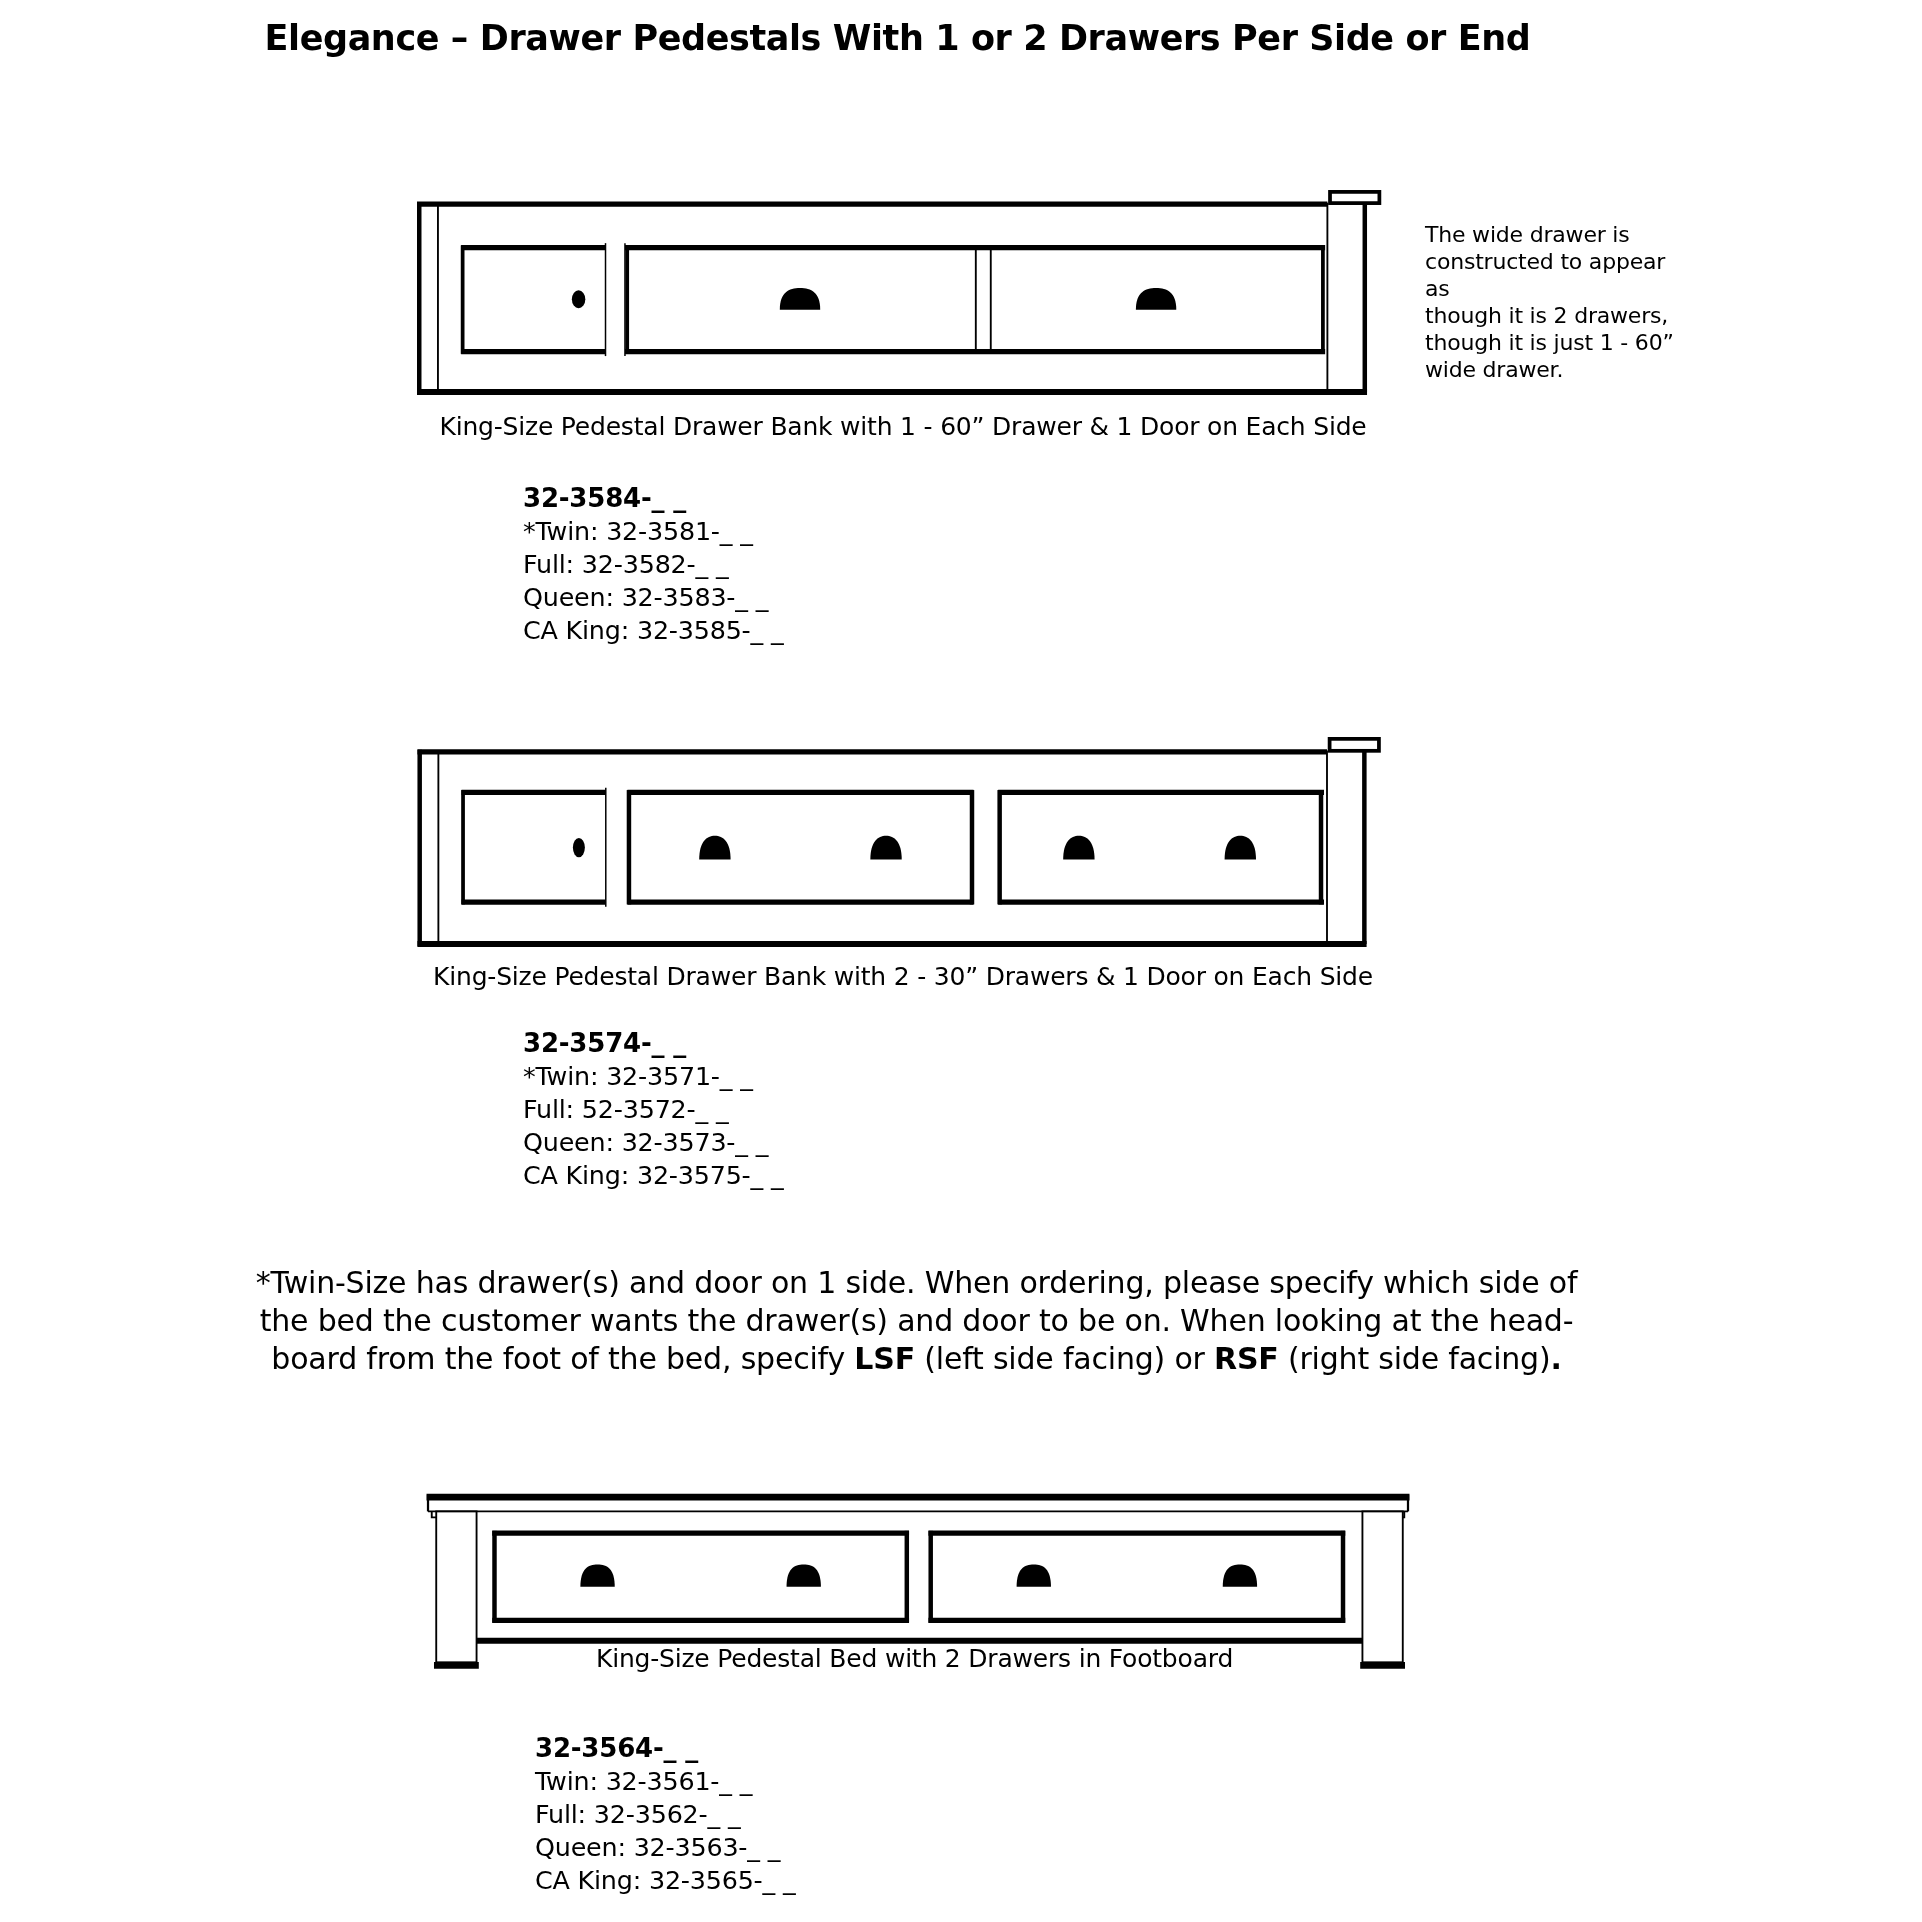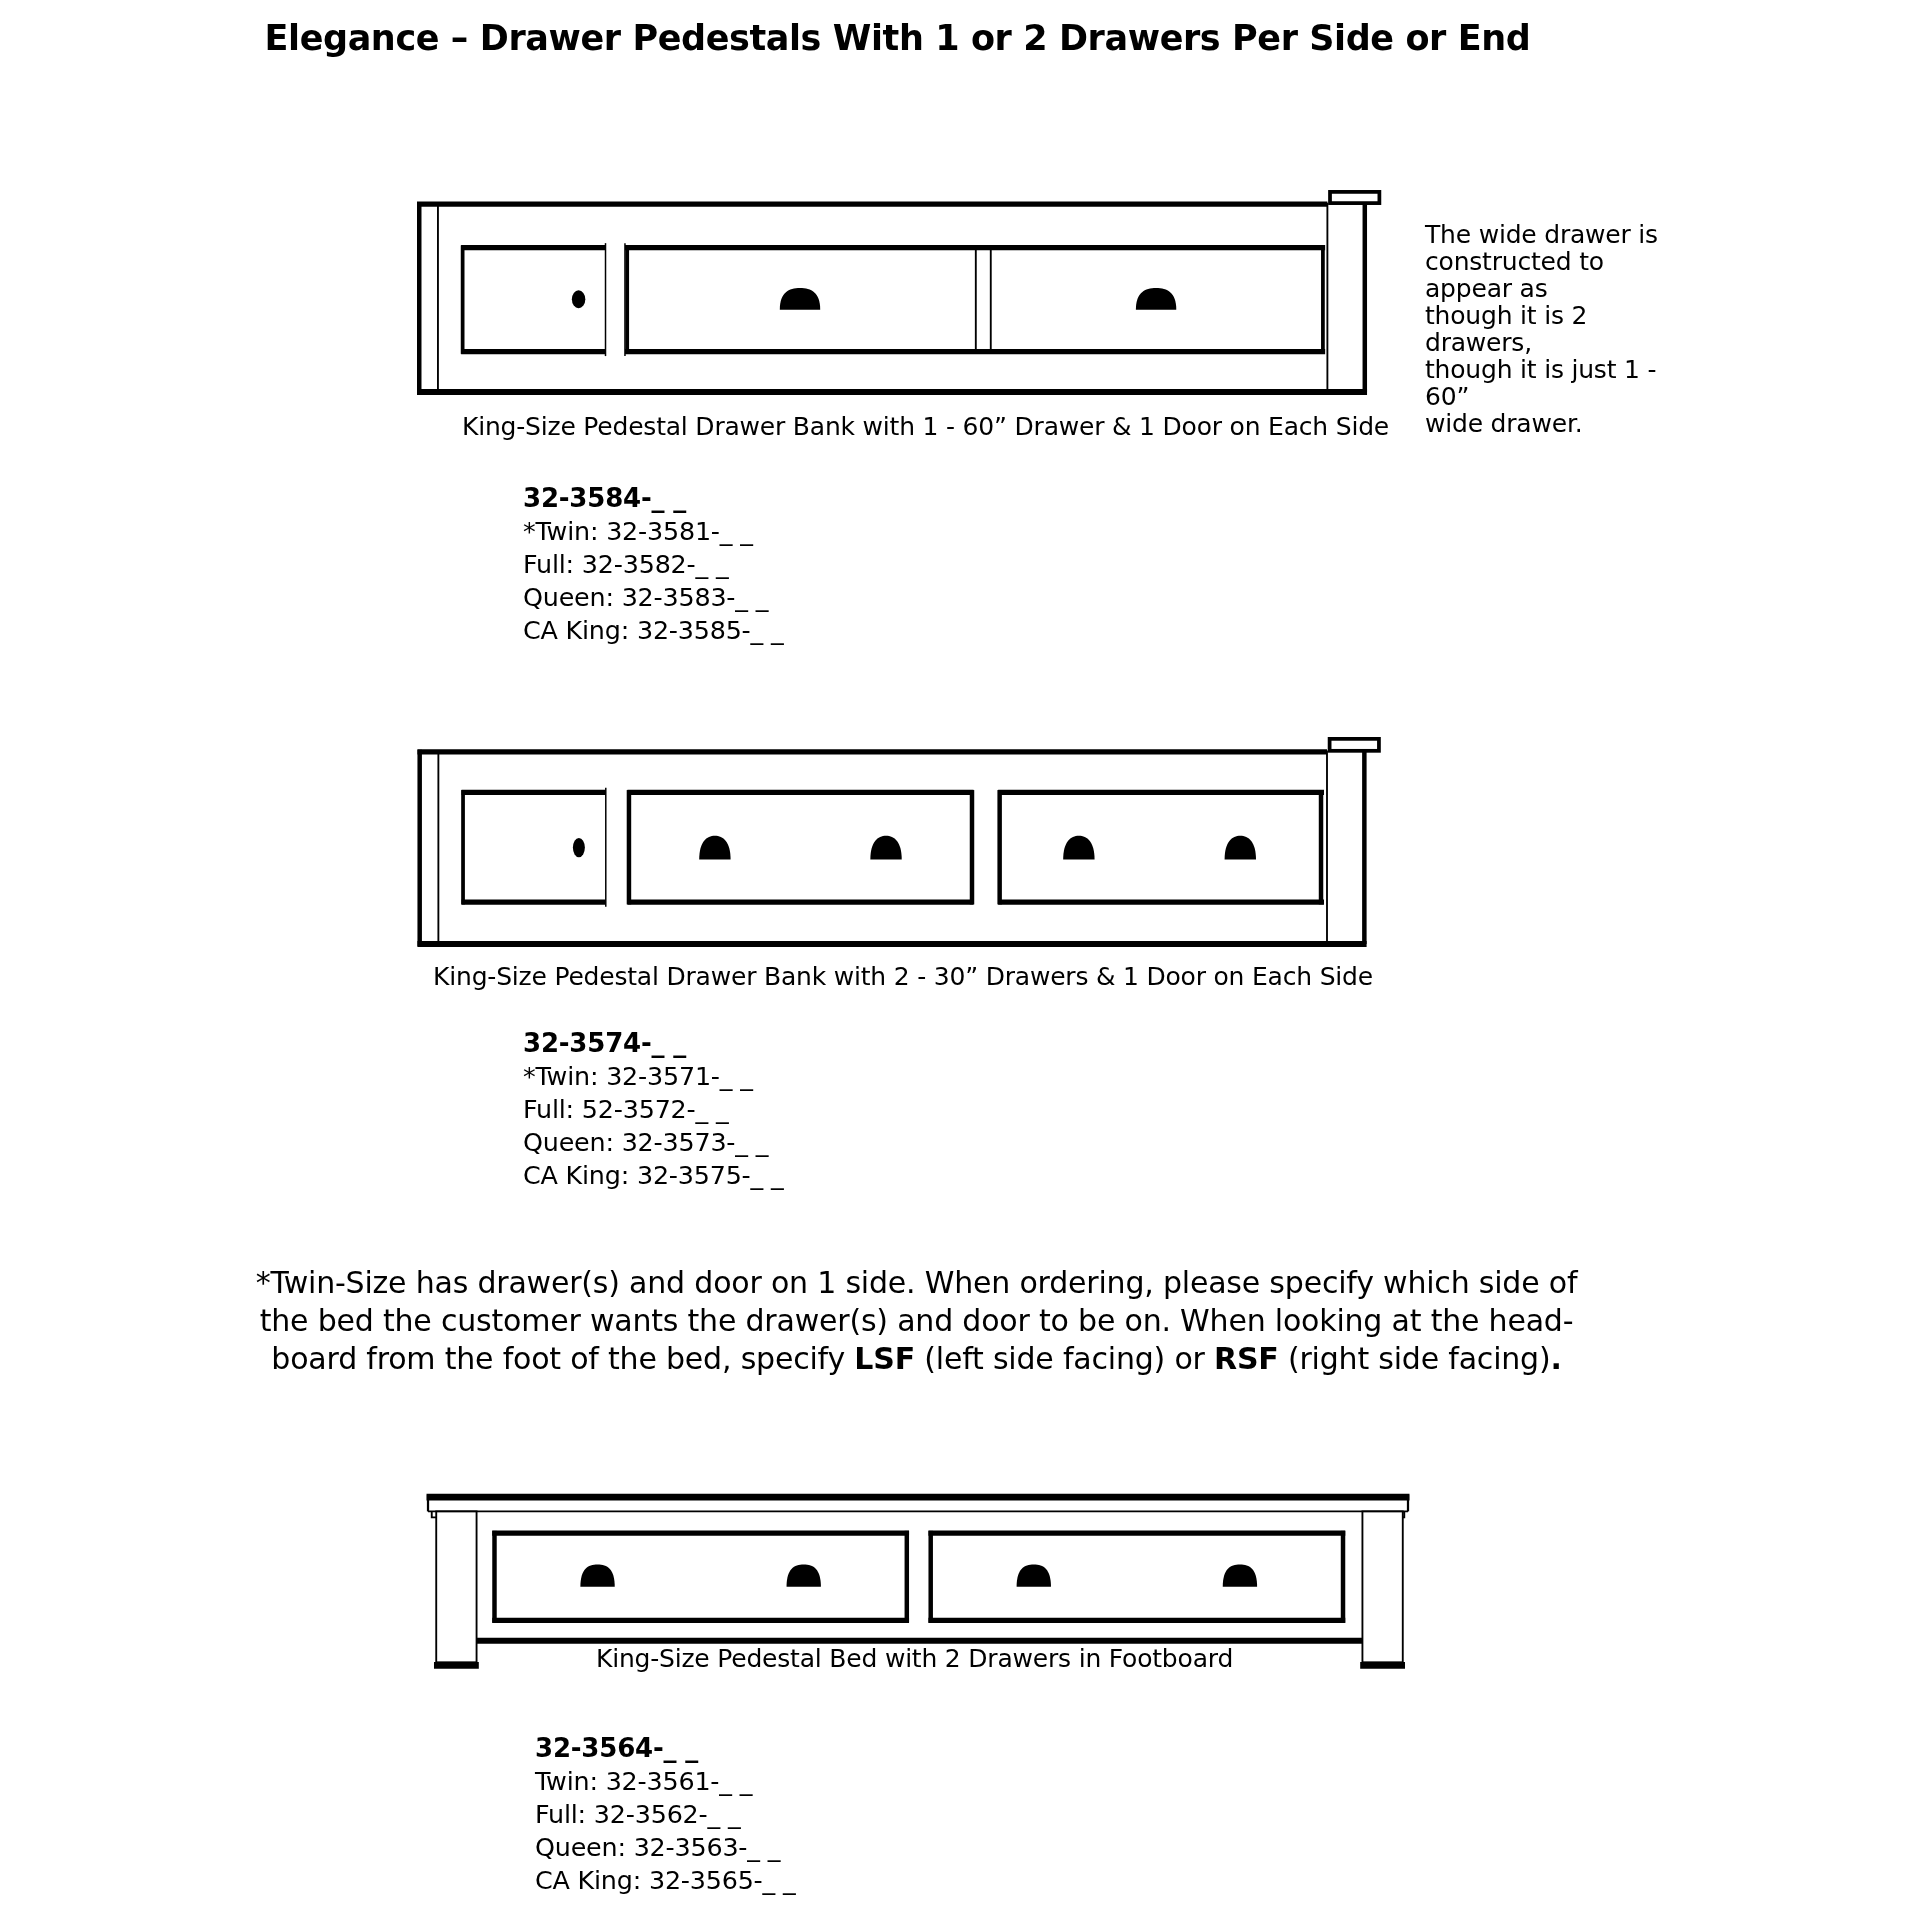--- a/index.html
+++ b/index.html
@@ -7,31 +7,31 @@
     width:1922px;height:1922px;position:relative;background:#ffffff;
     font-family:"DejaVu Sans","Liberation Sans",sans-serif;color:#000;
     letter-spacing:-0.2px;
   }
   .abs{position:absolute;}
   .title{
     left:0;top:18px;width:1795px;text-align:center;
     font-size:35px;font-weight:bold;letter-spacing:-0.4px;
   }
   .caption{font-size:25px;text-align:center;}
-  .cap1{left:417px;top:412px;width:972px;text-align:right;}
+  .cap1{left:417px;top:412px;width:972px;}
   .cap2{left:417px;top:962px;width:972px;}
   .cap3{left:426px;top:1644px;width:977px;}
   .partblock{width:760px;text-align:left;font-size:25.4px;line-height:33px;}
   .pb1{left:523px;top:482px;}
   .pb2{left:523px;top:1027px;}
   .pb3{left:535px;top:1732px;}
   .partblock .hdr{font-weight:bold;font-size:26px;}
   .sidenote{
     left:1425px;top:221px;width:269px;
-    font-size:25px;line-height:27px;text-align:left;
+    font-size:22px;line-height:27px;text-align:left;
   }
   .para{
     left:221px;top:1220px;width:1391px;text-align:center;
     font-size:30px;line-height:38px;margin-top:44px;
   }
   .para b{font-weight:bold;}
   svg line, svg path.o, svg rect{stroke:#000;}
   svg{display:block;}
 </style>
 </head>

